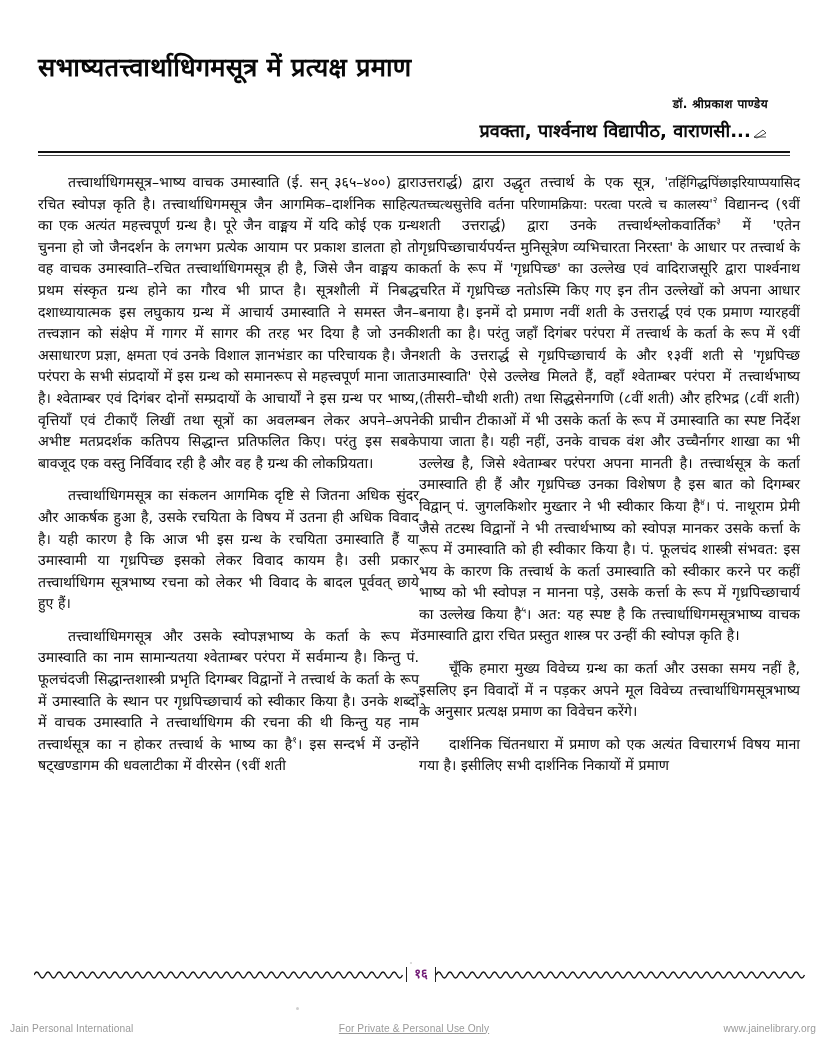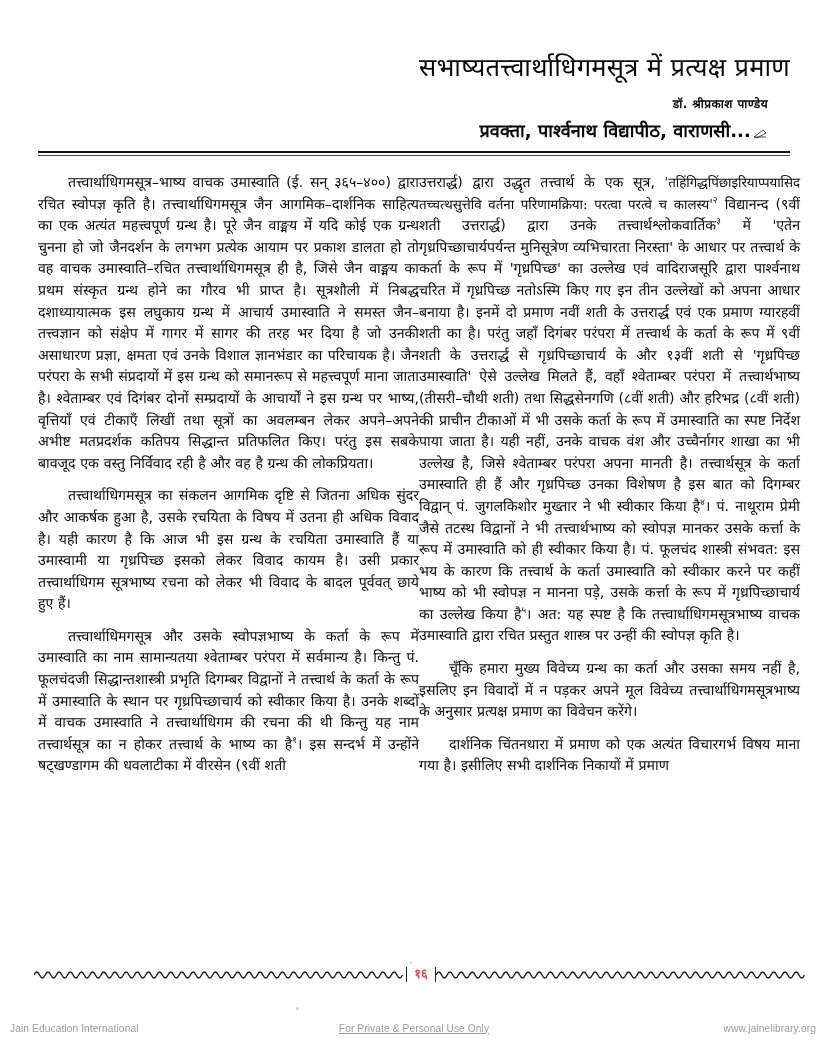--- a/index.html
+++ b/index.html
@@ -20,23 +20,23 @@
     position: absolute;
     inset: 0;
     background: #ffffff;
   }
 
   
   .header {
     padding: 52px 38px 0 38px;
   }
   .doc-title {
-    text-align: right;
+    text-align: left;
     font-size: 25.5px;
-    font-weight: 400;
+    font-weight: 700;
     letter-spacing: 0.2px;
     line-height: 1.22;
     color: #080808;
     margin: 0 0 14px 0;
     font-family: "DejaVu Sans", sans-serif;
   }
   .byline-block {
     text-align: right;
     padding-right: 22px;
   }
@@ -139,21 +139,21 @@
     flex: 0 0 auto;
     padding: 0 7px;
     font-size: 13px;
     font-weight: 600;
     line-height: 16px;
     border-left: 1.4px solid #222;
     border-right: 1.4px solid #222;
     height: 15px;
     display: flex;
     align-items: center;
-    color: #ef4444;
+    color: #701a75;
   }
 
   
   .footer {
     position: absolute;
     left: 0; right: 0;
     top: 1016px;
     height: 24px;
     display: flex;
     align-items: center;
@@ -220,18 +220,18 @@
       <svg viewBox="0 0 400 16" preserveAspectRatio="none">
         <path d="M0,9 q3,-6 6,0 t6,0 t6,0 t6,0 t6,0 t6,0 t6,0 t6,0 t6,0 t6,0 t6,0 t6,0 t6,0 t6,0 t6,0 t6,0 t6,0 t6,0 t6,0 t6,0 t6,0 t6,0 t6,0 t6,0 t6,0 t6,0 t6,0 t6,0 t6,0 t6,0 t6,0 t6,0 t6,0 t6,0 t6,0 t6,0 t6,0 t6,0 t6,0 t6,0 t6,0 t6,0 t6,0 t6,0 t6,0 t6,0 t6,0 t6,0 t6,0 t6,0 t6,0 t6,0 t6,0 t6,0 t6,0 t6,0 t6,0 t6,0 t6,0 t6,0 t6,0 t6,0 t6,0 t6,0 t6,0 t6,0" fill="none" stroke="#1a1a1a" stroke-width="1.5"></path>
       </svg>
     </div>
   </div>
 
   <div class="speck" style="left:296px; top:1007px; width:3px; height:3px;"></div>
   <div class="speck" style="left:410px; top:962px; width:2px; height:2px;"></div>
 
   <div class="footer">
-    <span class="f-left">Jain Education International</span>
+    <span class="f-left">Jain Personal International</span>
     <span class="f-center">For Private &amp; Personal Use Only</span>
     <span class="f-right">www.jainelibrary.org</span>
   </div>
 
 </div>
 
 </body></html>

